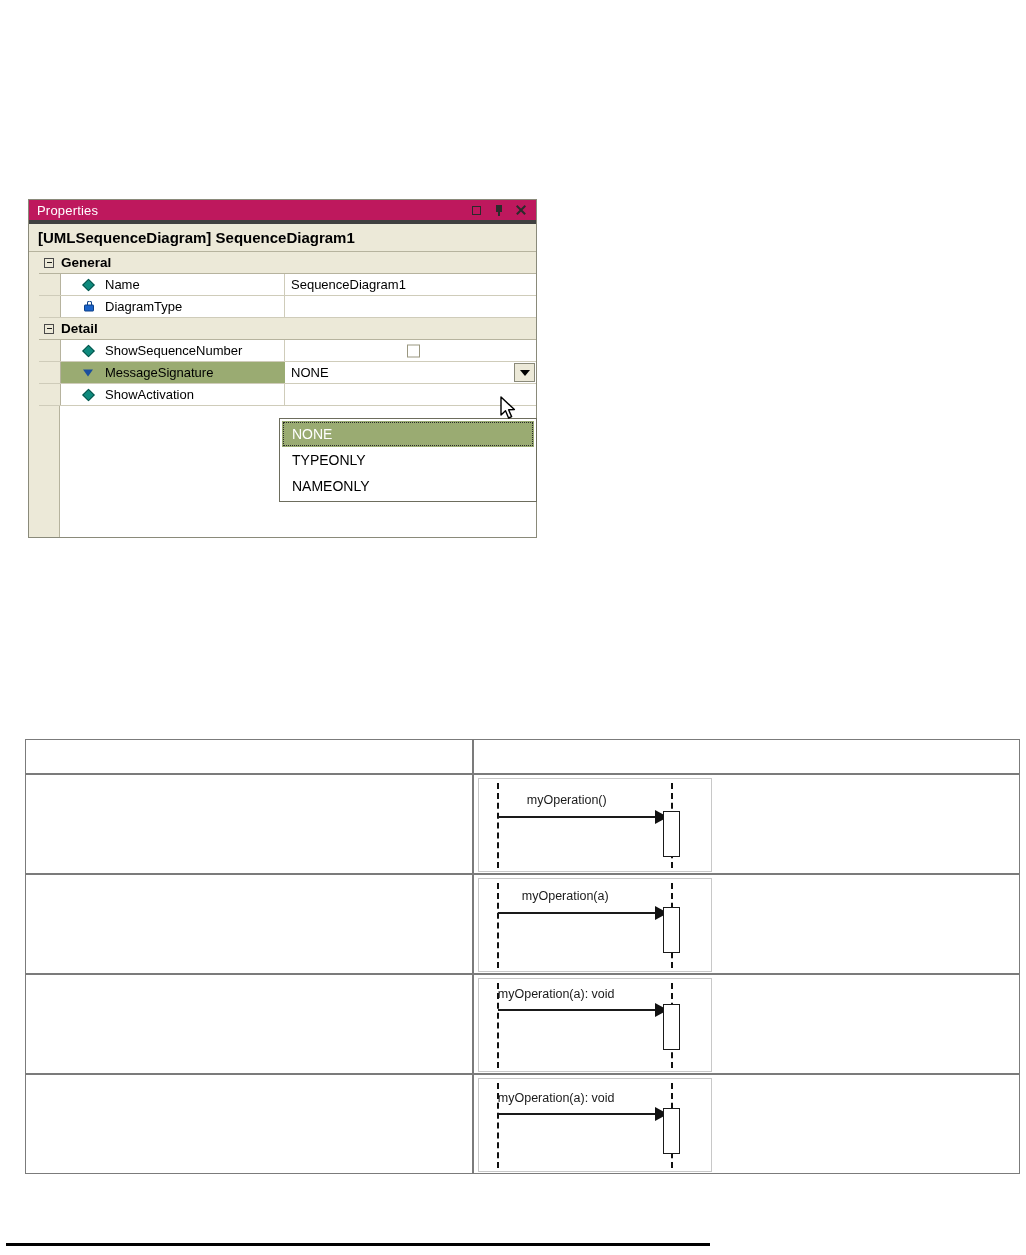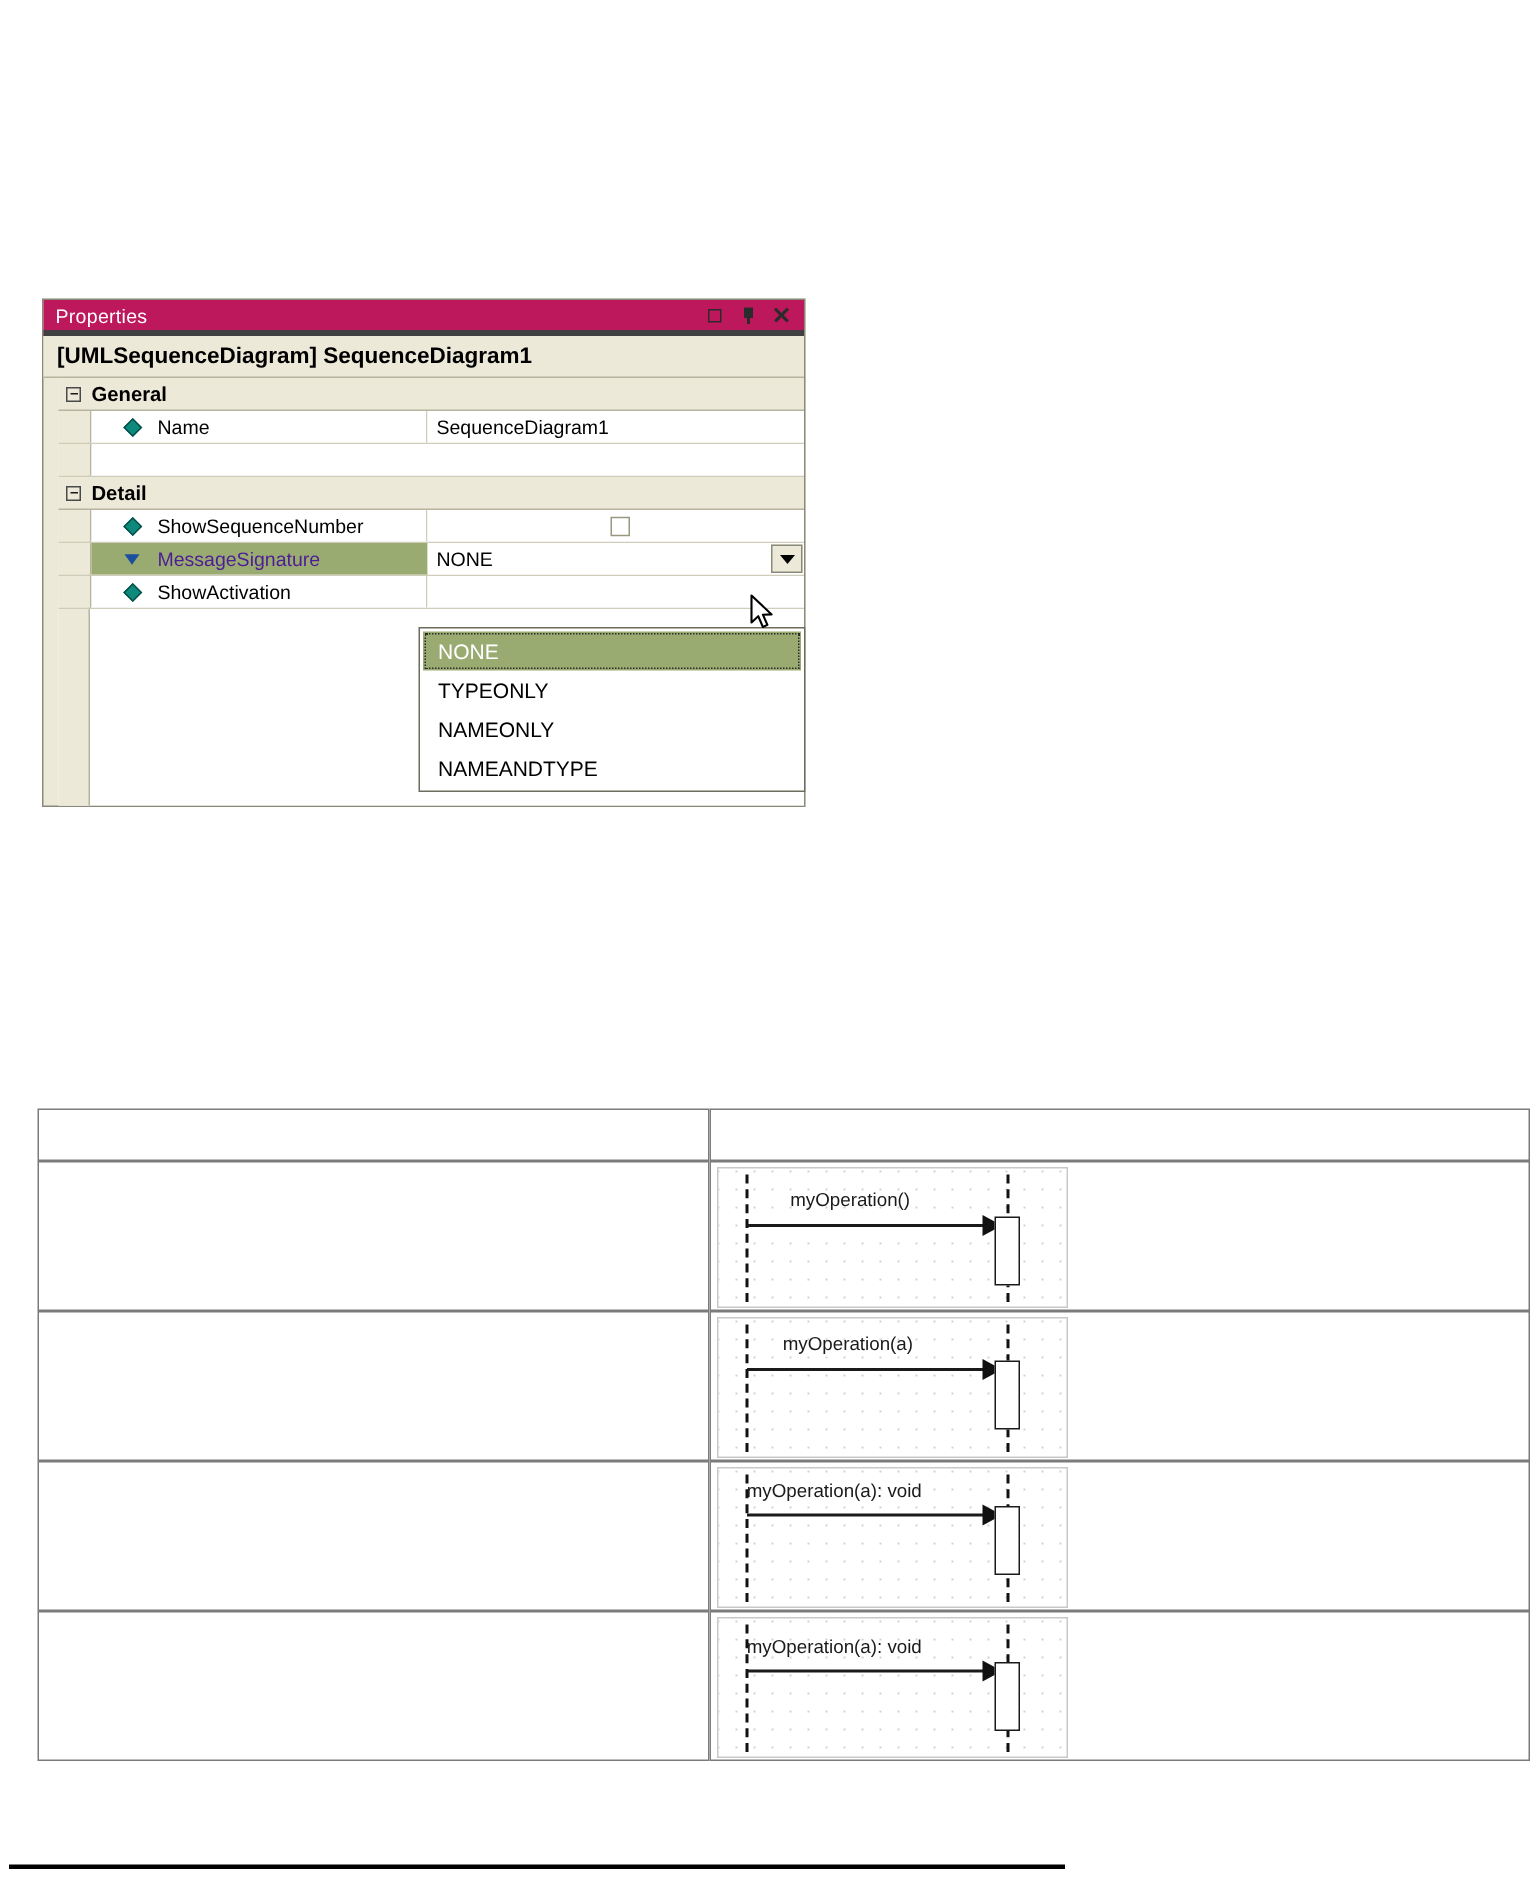--- a/index.html
+++ b/index.html
@@ -171,21 +171,21 @@
     background: #ffffff;
     display: flex;
     align-items: center;
     padding-left: 6px;
     font-size: 13px;
     color: #000000;
     position: relative;
   }
   .prop-row.selected .prop-name {
     background: #9aab72;
-    color: #4c1d95;
+    color: #000000;
     border-right: 1px solid #9aab72;
   }
 
   .p-icon {
     position: absolute;
     left: 22px;
     top: 50%;
     transform: translateY(-50%);
     width: 13px; height: 13px;
   }
@@ -419,20 +419,24 @@
       <span class="indent"></span>
       <span class="prop-name">
         <span class="p-icon ic-diamond"></span>
         <span>Name</span>
       </span>
       <span class="prop-value">SequenceDiagram1</span>
     </div>
 
     <div class="prop-row">
       <span class="indent"></span>
+      <span class="prop-name">
+        <span class="p-icon ic-lock"></span>
+        <span>DiagramType</span>
+      </span>
       <span class="prop-value"></span>
     </div>
 
     <div class="group-row">
       <span class="expander"></span>
       <span class="group-label">Detail</span>
     </div>
 
     <div class="prop-row">
       <span class="indent"></span>
@@ -468,21 +472,20 @@
       <span class="prop-value"></span>
     </div>
 
   </div>
 </div>
 
 <div id="signature-dropdown">
   <div class="dd-item highlighted">NONE</div>
   <div class="dd-item">TYPEONLY</div>
   <div class="dd-item">NAMEONLY</div>
-  <div class="dd-item">NAMEANDTYPE</div>
 </div>
 
 <svg id="mouse-cursor" viewBox="0 0 18 26">
   <polygon points="1,1 1,19 5.5,14.8 8.6,22 11.6,20.6 8.6,13.8 14.4,13.6" fill="#ffffff" stroke="#000000" stroke-width="1.4" stroke-linejoin="round"></polygon>
 </svg>
 
 <table id="comparison-table">
   <tbody>
     <tr class="hdr-row">
       <td class="col-left"></td>

